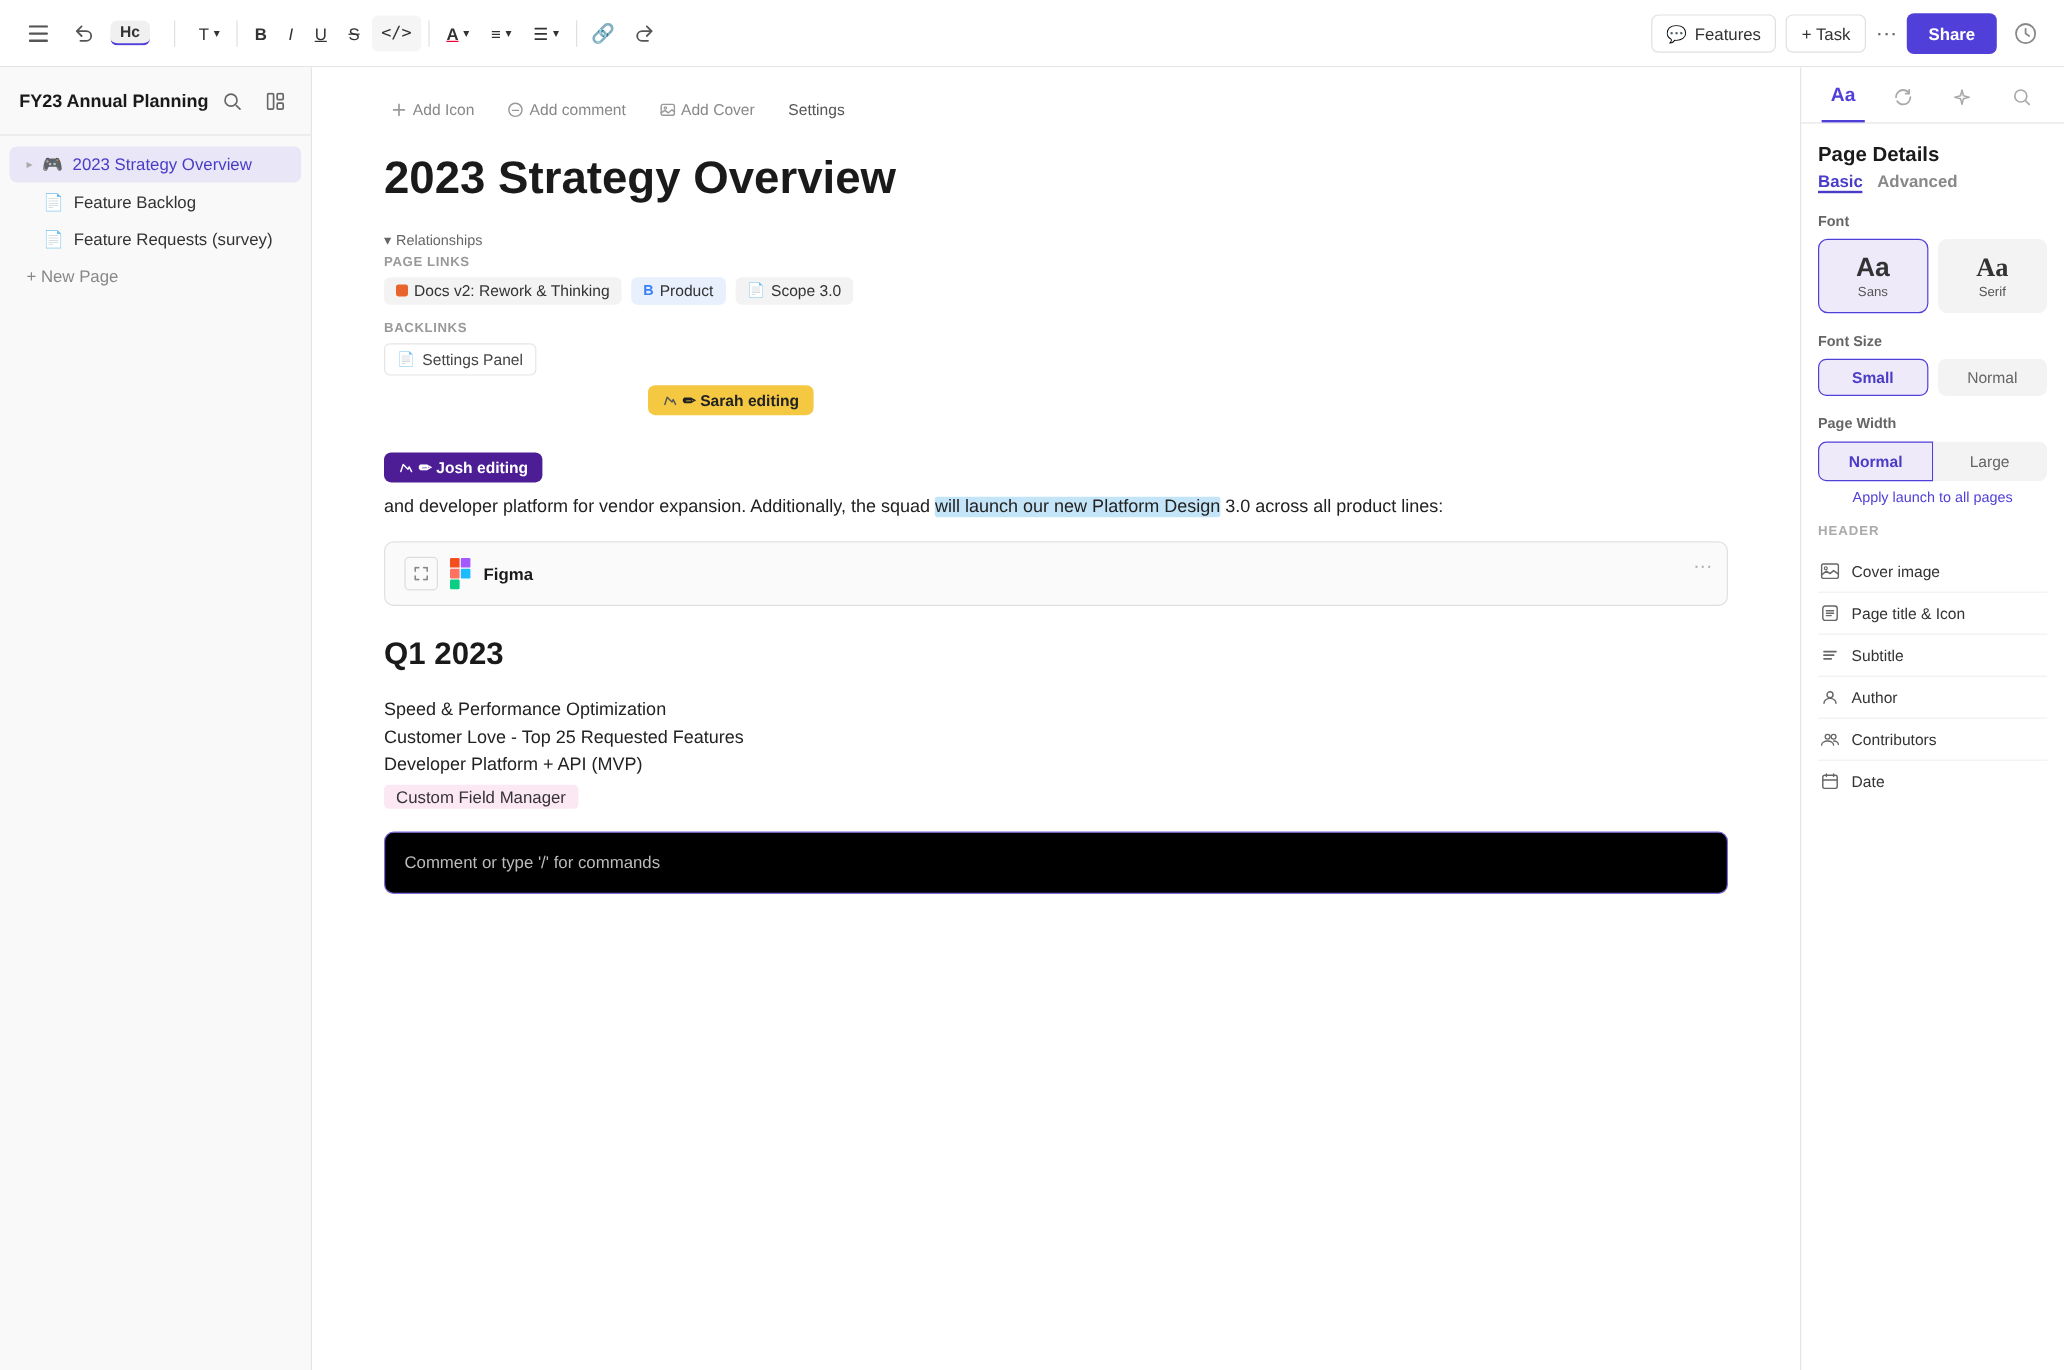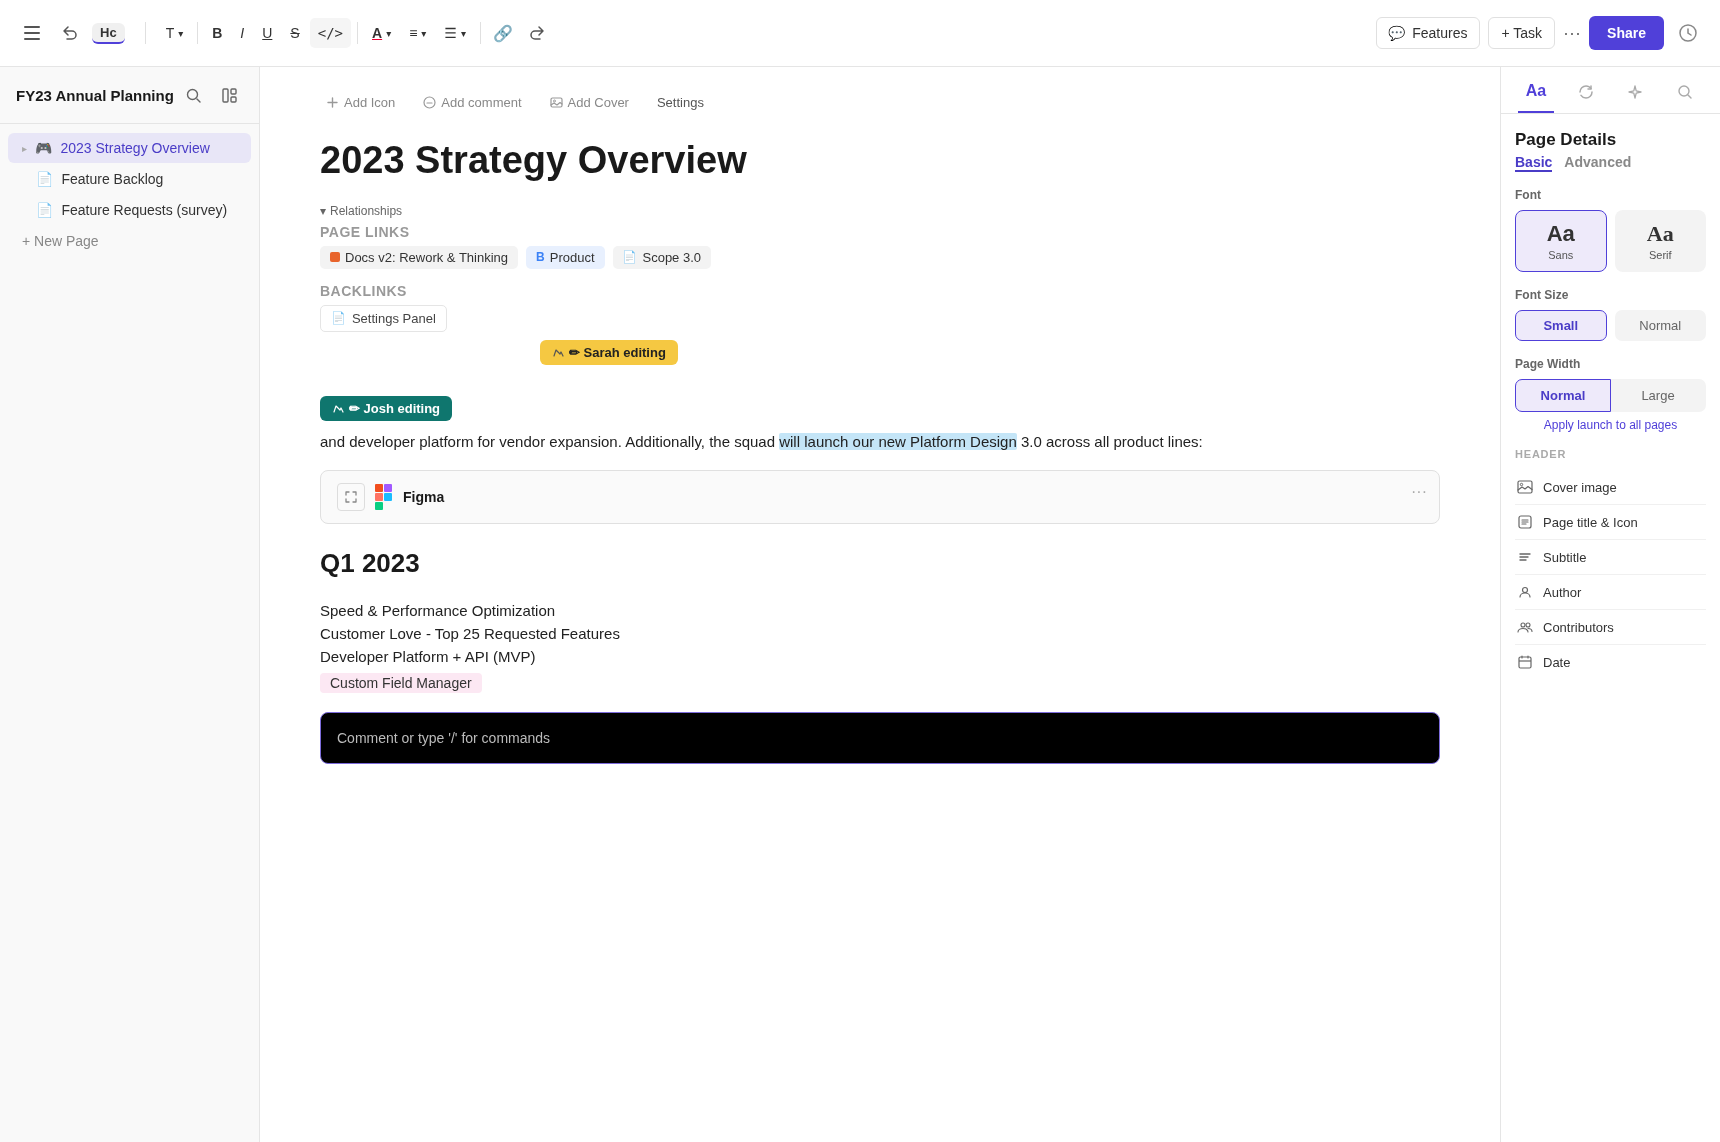--- a/index.html
+++ b/index.html
@@ -1,20 +1,20 @@
 <!DOCTYPE html>
 <html><head>
   <meta charset="utf-8">
   <style>
     * { box-sizing: border-box; margin: 0; padding: 0; }
     body { font-family: -apple-system, BlinkMacSystemFont, 'Segoe UI', sans-serif; background: #fff; display: flex; flex-direction: column; height: 100vh; overflow: hidden; }
 
     
     .toolbar {
-      display: flex; align-items: center; height: 67px;
+      display: flex; align-items: center; height: 56px;
       border-bottom: 1px solid #e5e5e5; padding: 0 16px; gap: 8px;
       background: #fff; flex-shrink: 0;
     }
     .toolbar-left { display: flex; align-items: center; gap: 6px; margin-right: 8px; }
     .toolbar-icon-btn {
       width: 32px; height: 32px; border-radius: 6px; border: none;
       background: transparent; cursor: pointer; display: flex; align-items: center;
       justify-content: center; color: #555; font-size: 16px;
     }
     .toolbar-divider { width: 1px; height: 22px; background: #e0e0e0; margin: 0 4px; }
@@ -103,21 +103,21 @@
     .settings-btn { color: #555; }
     .page-title-main {
       font-size: 38px; font-weight: 800; color: #1a1a1a; margin-bottom: 20px;
       line-height: 1.2;
     }
     .relationships-section { margin-bottom: 12px; }
     .rel-toggle {
       display: flex; align-items: center; gap: 4px; font-size: 12px;
       color: #666; cursor: pointer; margin-bottom: 6px;
     }
-    .section-label { font-size: 14px; font-weight: 600; color: #999; letter-spacing: 0.5px; text-transform: uppercase; margin-bottom: 6px; }
+    .section-label { font-size: 11px; font-weight: 600; color: #999; letter-spacing: 0.5px; text-transform: uppercase; margin-bottom: 6px; }
     .page-links { display: flex; align-items: center; gap: 8px; flex-wrap: wrap; margin-bottom: 14px; }
     .page-link-tag {
       display: flex; align-items: center; gap: 5px; padding: 4px 10px;
       border-radius: 5px; font-size: 13px; background: #f3f3f3; color: #333;
       cursor: pointer; border: none;
     }
     .page-link-dot { width: 10px; height: 10px; border-radius: 2px; }
     .dot-orange { background: #e8642c; }
     .backlinks-section { margin-bottom: 16px; }
     .backlink-item {
@@ -126,21 +126,21 @@
       cursor: pointer; background: #fff;
     }
     .collaboration-bar { position: relative; margin-bottom: 16px; }
     .sarah-badge {
       display: inline-flex; align-items: center; gap: 5px;
       background: #f5c842; color: #222; font-size: 13px; font-weight: 600;
       padding: 5px 12px; border-radius: 6px; position: absolute; left: 220px; top: -8px;
     }
     .josh-badge {
       display: inline-flex; align-items: center; gap: 5px;
-      background: #0f766e; color: #fff; font-size: 13px; font-weight: 600;
+      background: #4c1d95; color: #fff; font-size: 13px; font-weight: 600;
       padding: 5px 12px; border-radius: 6px;
     }
     .body-text { font-size: 15px; line-height: 1.7; color: #222; margin-bottom: 16px; }
     .highlight-yellow { background: #fff3b0; border-radius: 2px; }
     .highlight-blue { background: #c4e5f7; border-radius: 2px; }
     .figma-embed {
       display: flex; align-items: center; gap: 10px; padding: 12px 16px;
       border: 1px solid #e0e0e0; border-radius: 8px; margin-bottom: 24px;
       background: #fafafa; cursor: pointer; position: relative;
     }

